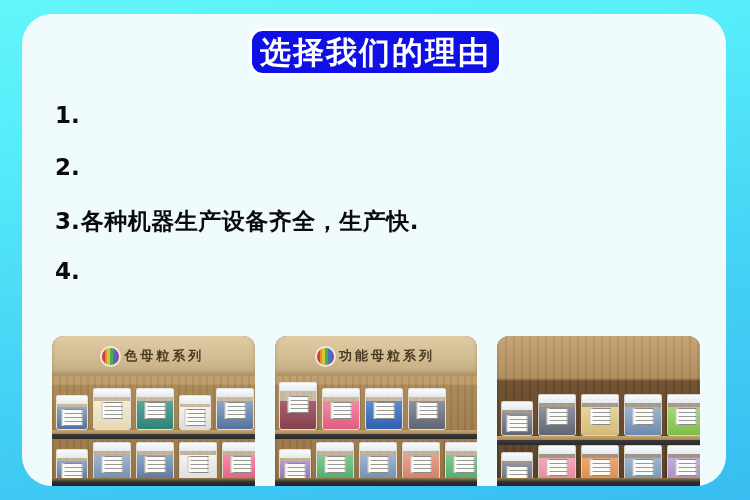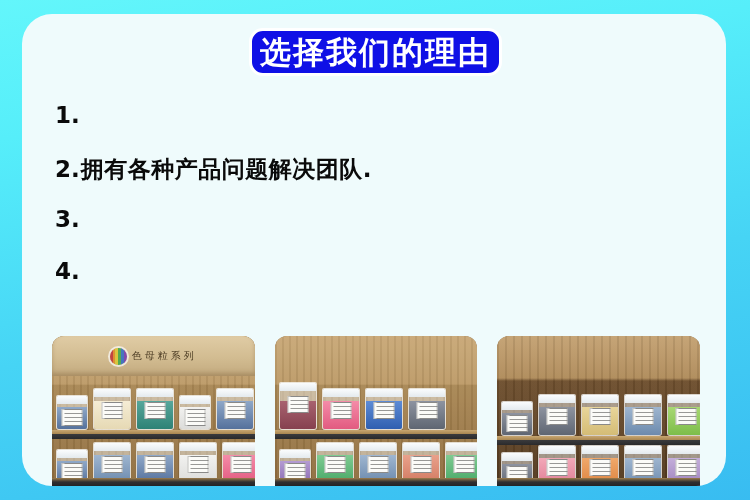--- a/index.html
+++ b/index.html
@@ -150,22 +150,22 @@
         #E08A2B 16%, #E08A2B 32%,
         #D9C736 32%, #D9C736 48%,
         #49A84E 48%, #49A84E 64%,
         #3A6FC2 64%, #3A6FC2 82%,
         #7A3FB0 82%, #7A3FB0 100%);
     box-shadow: 0 0 0 2px rgba(255,255,255,0.75), 0 0 2px rgba(0,0,0,0.35);
     opacity: 0.92;
     flex: 0 0 auto;
   }
   .sign-label {
-    font-size: 10px;
-    font-weight: 400;
+    font-size: 13px;
+    font-weight: 700;
     color: #4A3A22;
     letter-spacing: 3px;
     white-space: nowrap;
   }
 
   
   .shelf-board {
     position: absolute;
     left: -4px;
     right: -4px;
@@ -270,24 +270,24 @@
     <div class="title-banner">
       <span class="title-text">选择我们的理由</span>
     </div>
 
     <div class="reasons">
       <div class="reason-row">
         <span class="reason-num">1.</span>
       </div>
       <div class="reason-row">
         <span class="reason-num">2.</span>
-        <span class="reason-text">拥有各种产品问题解决团队.</span>
       </div>
       <div class="reason-row">
         <span class="reason-num">3.</span>
+        <span class="reason-text">各种机器生产设备齐全，生产快.</span>
       </div>
       <div class="reason-row">
         <span class="reason-num">4.</span>
       </div>
     </div>
 
     <div class="photo-strip">
 
       <div class="photo">
         <div class="wall"></div>
@@ -399,20 +399,24 @@
               <div class="tag"></div>
             </div>
           <div class="tub">
               <div class="lid"></div>
               <div class="fill c-green"></div>
               <div class="tag"></div>
             </div>
         </div>
         <div class="shelf-board shelf-upper"></div>
         <div class="shelf-board shelf-lower"></div>
+        <div class="sign">
+          <span class="sign-logo"></span>
+          <span class="sign-label">功能母粒系列</span>
+        </div>
       </div>
 
       <div class="photo dark">
         <div class="wall"></div>
         <div class="box-row row-top">
           <div class="tub small">
               <div class="lid"></div>
               <div class="fill c-slate"></div>
               <div class="tag"></div>
             </div>

